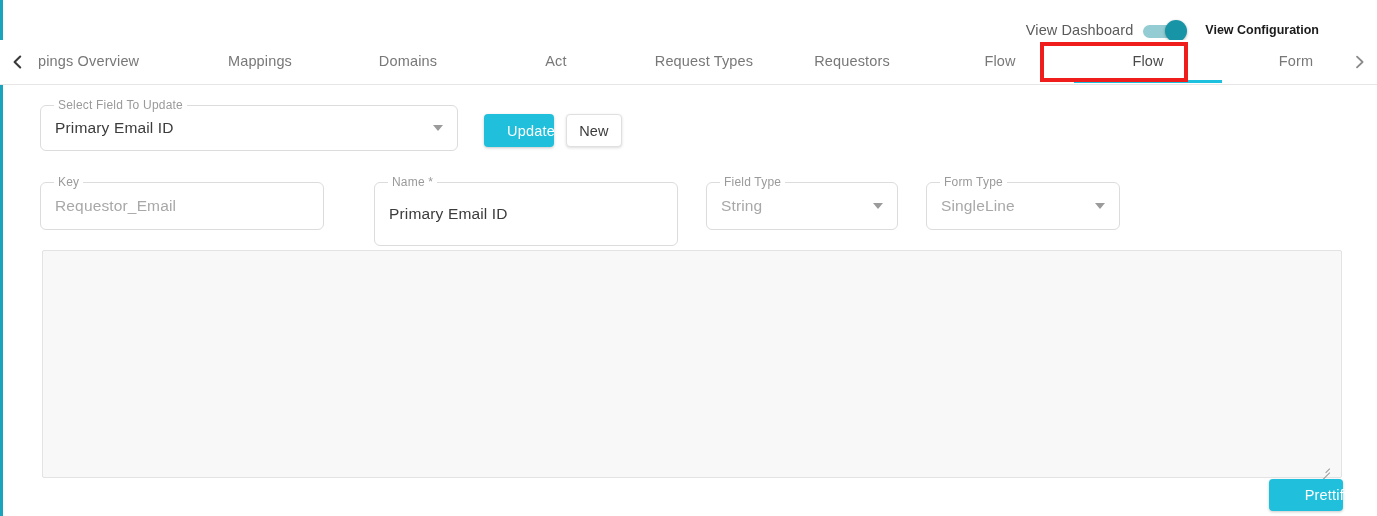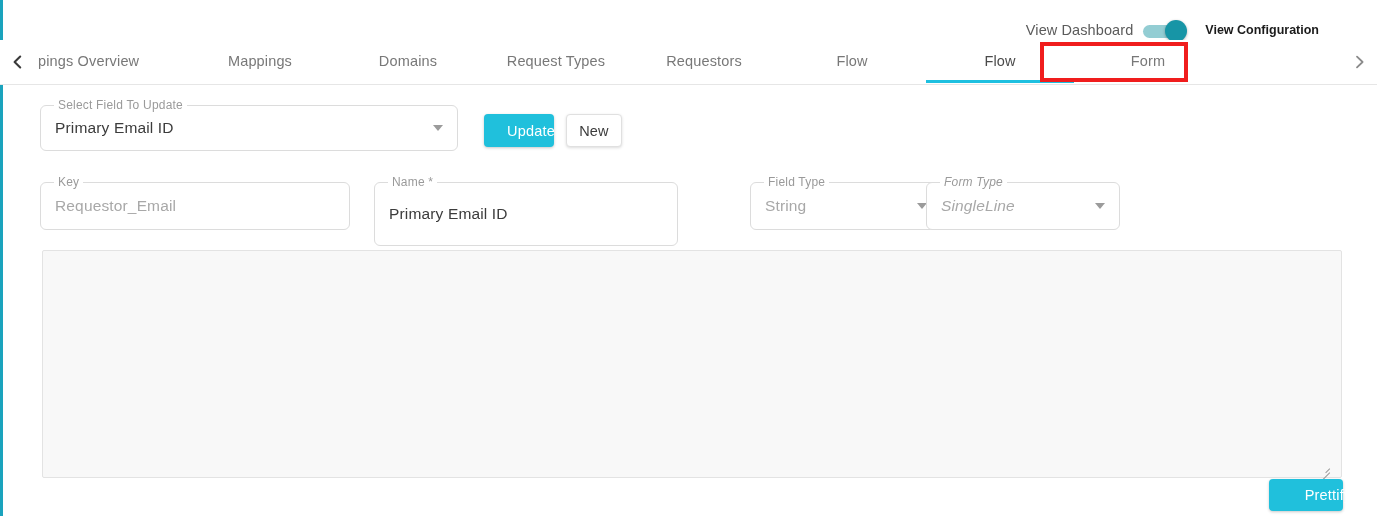--- a/index.html
+++ b/index.html
@@ -188,27 +188,27 @@
     margin-top: -3px;
     width: 0; height: 0;
     border-left: 5px solid transparent;
     border-right: 5px solid transparent;
     border-top: 6px solid #9b9b9b;
   }
 
   
   #select-field { left: 40px; top: 21px; width: 418px; height: 46px; }
   
-  #key-field    { left: 40px; top: 98px; width: 310px; height: 48px; }
+  #key-field    { left: 40px; top: 98px; width: 284px; height: 48px; }
   
   #name-field   { left: 374px; top: 98px; width: 304px; height: 64px; }
   
-  #ftype-field  { left: 706px; top: 98px; width: 192px; height: 48px; margin-left: 44px; }
-  
-  #formtype-field { left: 926px; top: 98px; width: 194px; height: 48px; font-style: italic; }
+  #ftype-field  { left: 706px; top: 98px; width: 192px; height: 48px; }
+  
+  #formtype-field { left: 926px; top: 98px; width: 194px; height: 48px; }
 
   
   .btn {
     position: absolute;
     box-sizing: border-box;
     border-radius: 4px;
     font-size: 14.5px;
     letter-spacing: .2px;
     display: flex;
     align-items: center;
@@ -296,20 +296,21 @@
       <svg width="14" height="14" viewBox="0 0 14 14" aria-hidden="true">
         <path d="M9.2 1.6 L3.6 7 L9.2 12.4" fill="none" stroke="#3a3a3a" stroke-width="2.1" stroke-linecap="round" stroke-linejoin="round"></path>
       </svg>
     </span>
   </div>
 
   <div class="tabs">
     <div class="tab first"><span>pings Overview</span></div>
     <div class="tab w150"><span>Mappings</span></div>
     <div class="tab w150"><span>Domains</span></div>
+    <div class="tab w150"><span>Act</span></div>
     <div class="tab w150"><span>Request Types</span></div>
     <div class="tab w150"><span>Requestors</span></div>
     <div class="tab w150"><span>Flow</span></div>
     <div class="tab w150 active"><span>Flow</span></div>
     <div class="tab w150"><span>Form</span></div>
   </div>
 
   <div class="tab-arrow right">
     <span>
       <svg width="14" height="14" viewBox="0 0 14 14" aria-hidden="true">

